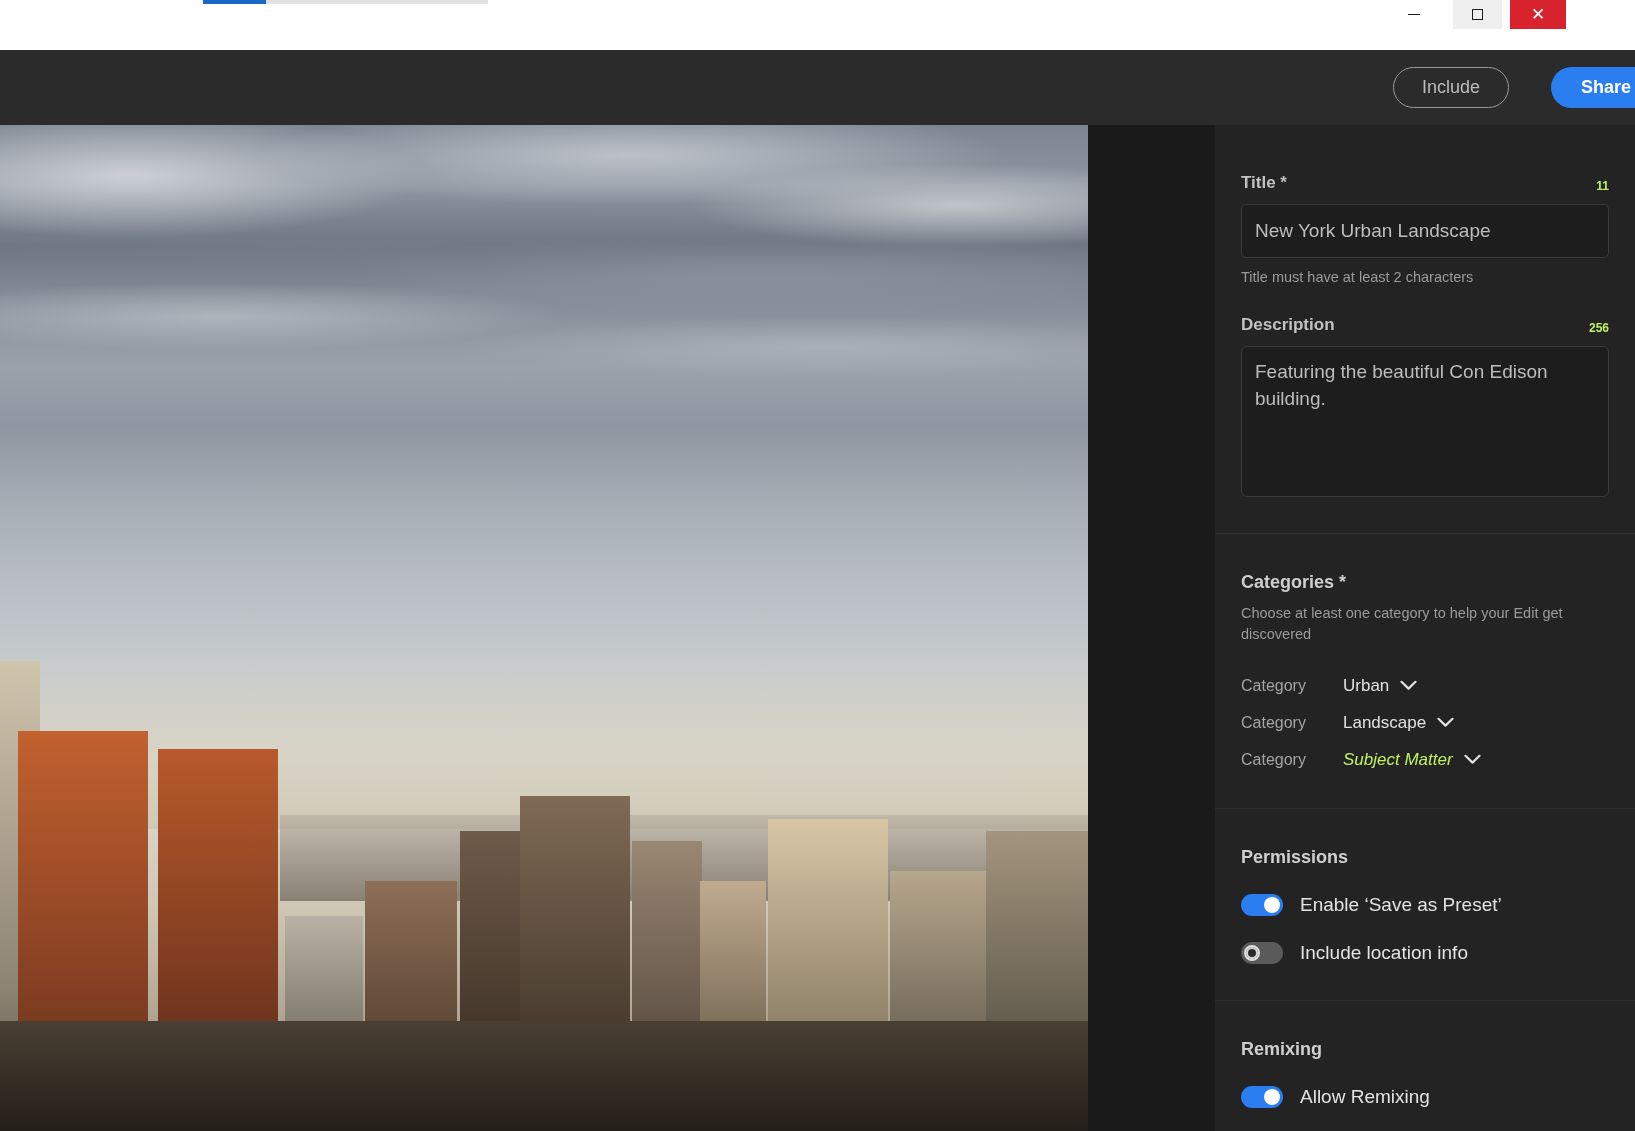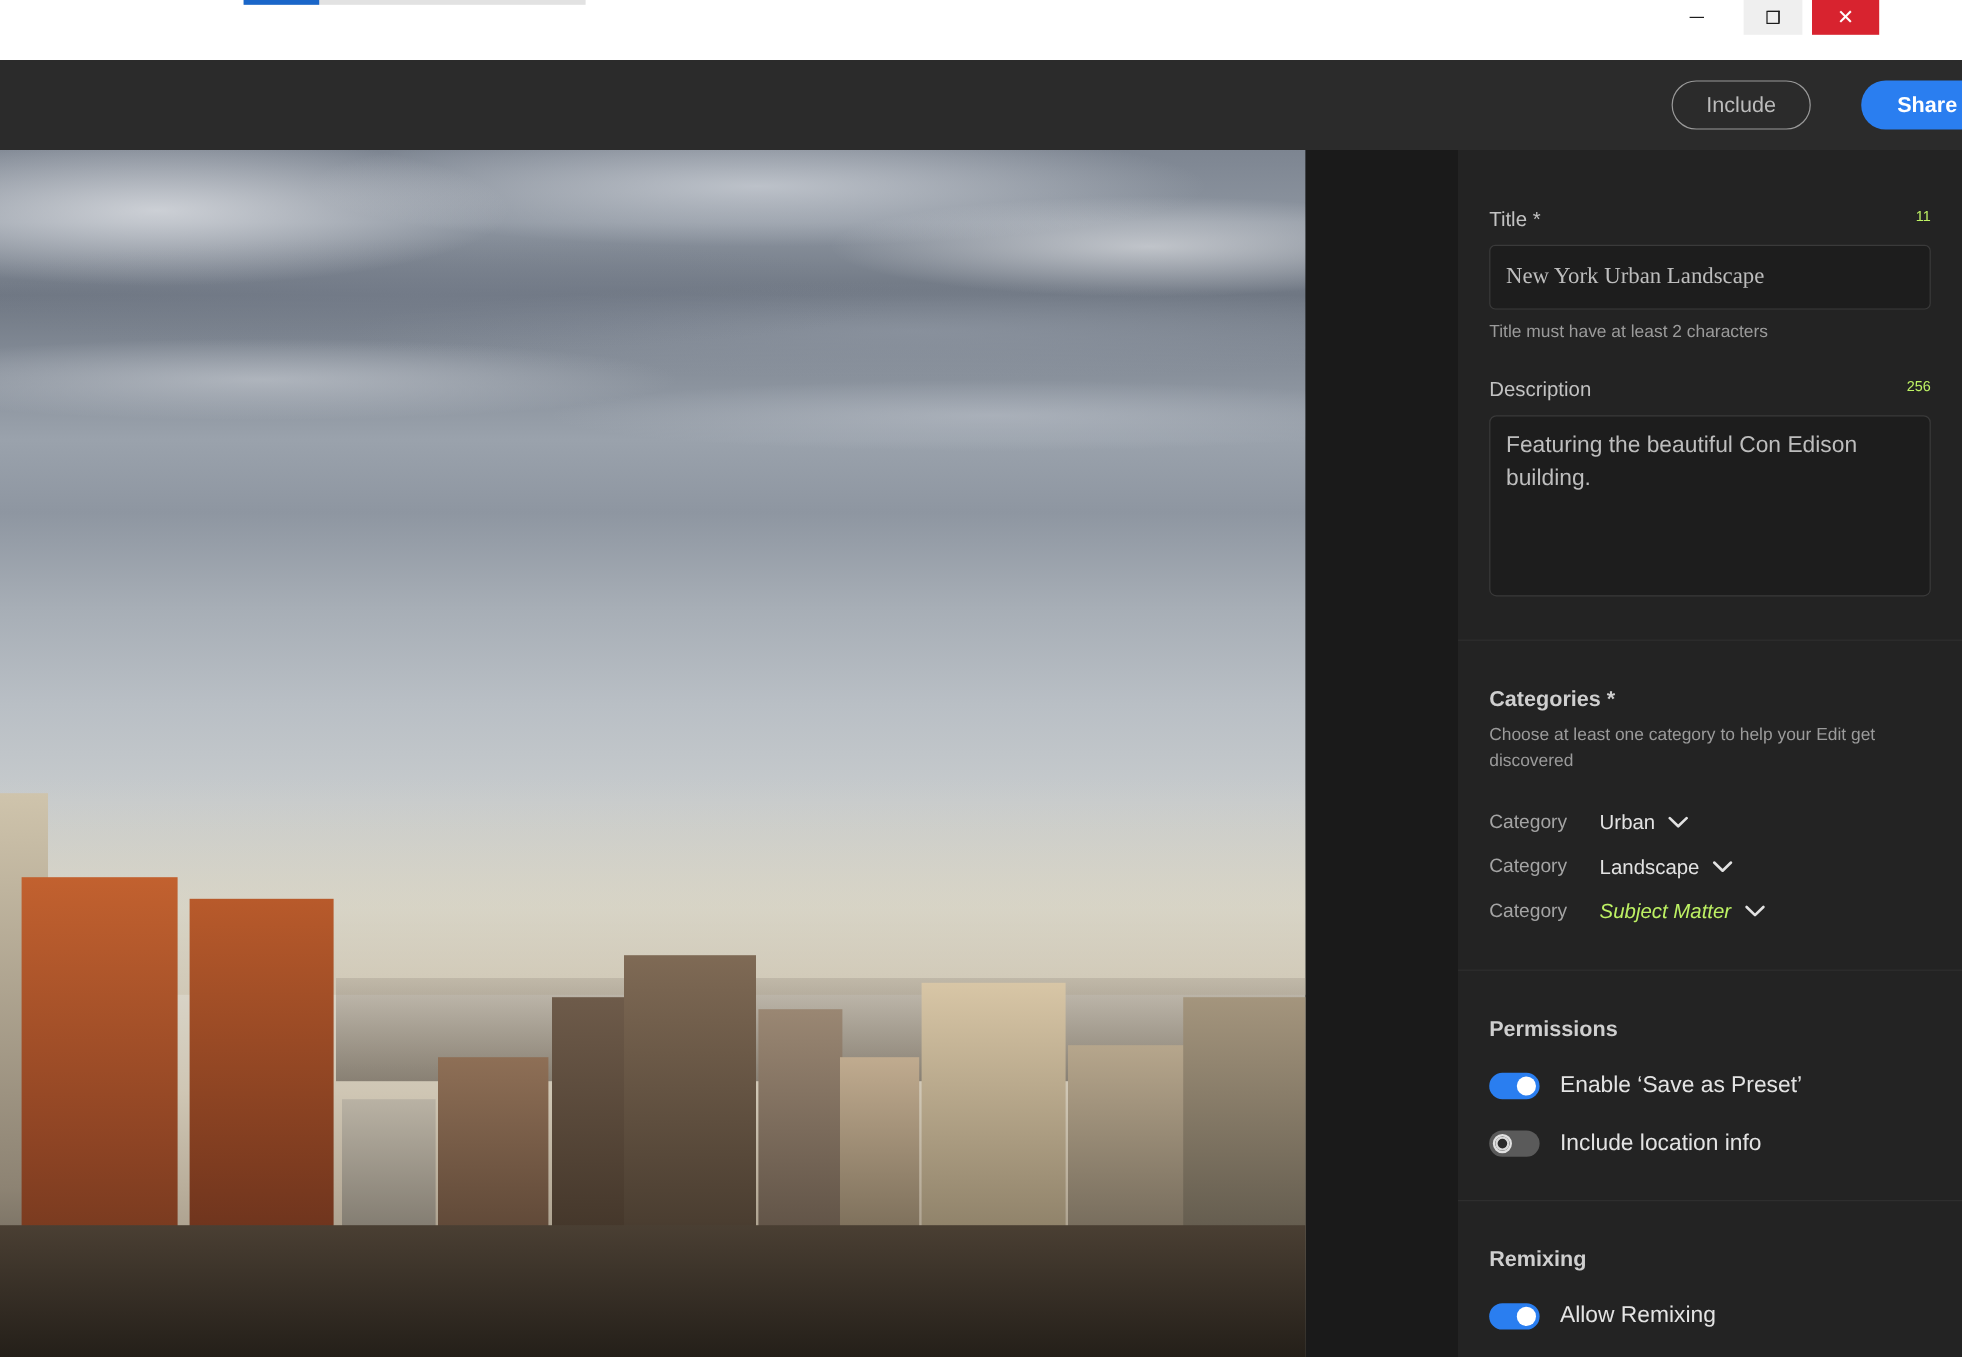--- a/index.html
+++ b/index.html
@@ -140,54 +140,55 @@
     position: absolute; top: 0; right: 0;
     width: 420px; height: 1006px;
     background: #232323;
     overflow: hidden;
   }
   .section { padding: 0 26px; }
   .section.first { padding-top: 48px; padding-bottom: 36px; }
   .divider { height: 1px; background: #2e2e2e; width: 100%; }
 
   .field-head {
-    display: flex; align-items: flex-start; justify-content: space-between;
+    display: flex; align-items: flex-end; justify-content: space-between;
     margin-bottom: 11px;
+    font-weight: bold;
   }
   .field-label { color: #c2c2c2; font-size: 17px; }
   .field-count { color: #bef264; font-size: 12px; }
 
   .text-input {
     width: 100%; height: 54px;
     background: #1d1d1d;
     border: 1px solid #3a3a3a;
     border-radius: 5px;
     color: #bdbdbd; font-size: 19px;
-    font-family: Liberation Serif, serif;
+    font-family: Liberation Sans, sans-serif;
     padding: 0 13px;
     display: flex; align-items: center;
   }
   .help-text { color: #9b9b9b; font-size: 14.5px; margin-top: 11px; }
 
   .text-area {
     width: 100%; height: 151px;
     background: #1d1d1d;
     border: 1px solid #3a3a3a;
     border-radius: 6px;
     color: #bdbdbd; font-size: 19px; line-height: 27px;
     font-family: "Liberation Sans", sans-serif;
     padding: 11px 13px;
   }
 
   .section.cats { padding-top: 38px; padding-bottom: 30px; }
   .sec-title { color: #cfcfcf; font-size: 18px; font-weight: 700; }
   .sec-sub { color: #9b9b9b; font-size: 14.5px; line-height: 21px; margin-top: 10px; max-width: 355px; }
 
   .cat-rows { margin-top: 22px; }
-  .cat-row { display: flex; align-items: center; height: 37px; }
+  .cat-row { display: flex; align-items: center; height: 37px; gap: 10px; }
   .cat-key { color: #a4a4a4; font-size: 16px; width: 92px; flex: none; }
   .cat-val {
     color: #e2e2e2; font-size: 17px;
     display: flex; align-items: center; gap: 11px; cursor: pointer;
   }
   .cat-val.placeholder { color: #bef264; font-style: italic; }
   .chev { display: inline-block; }
 
   .section.perms { padding-top: 38px; padding-bottom: 36px; }
   .section.remix { padding-top: 38px; padding-bottom: 36px; }

